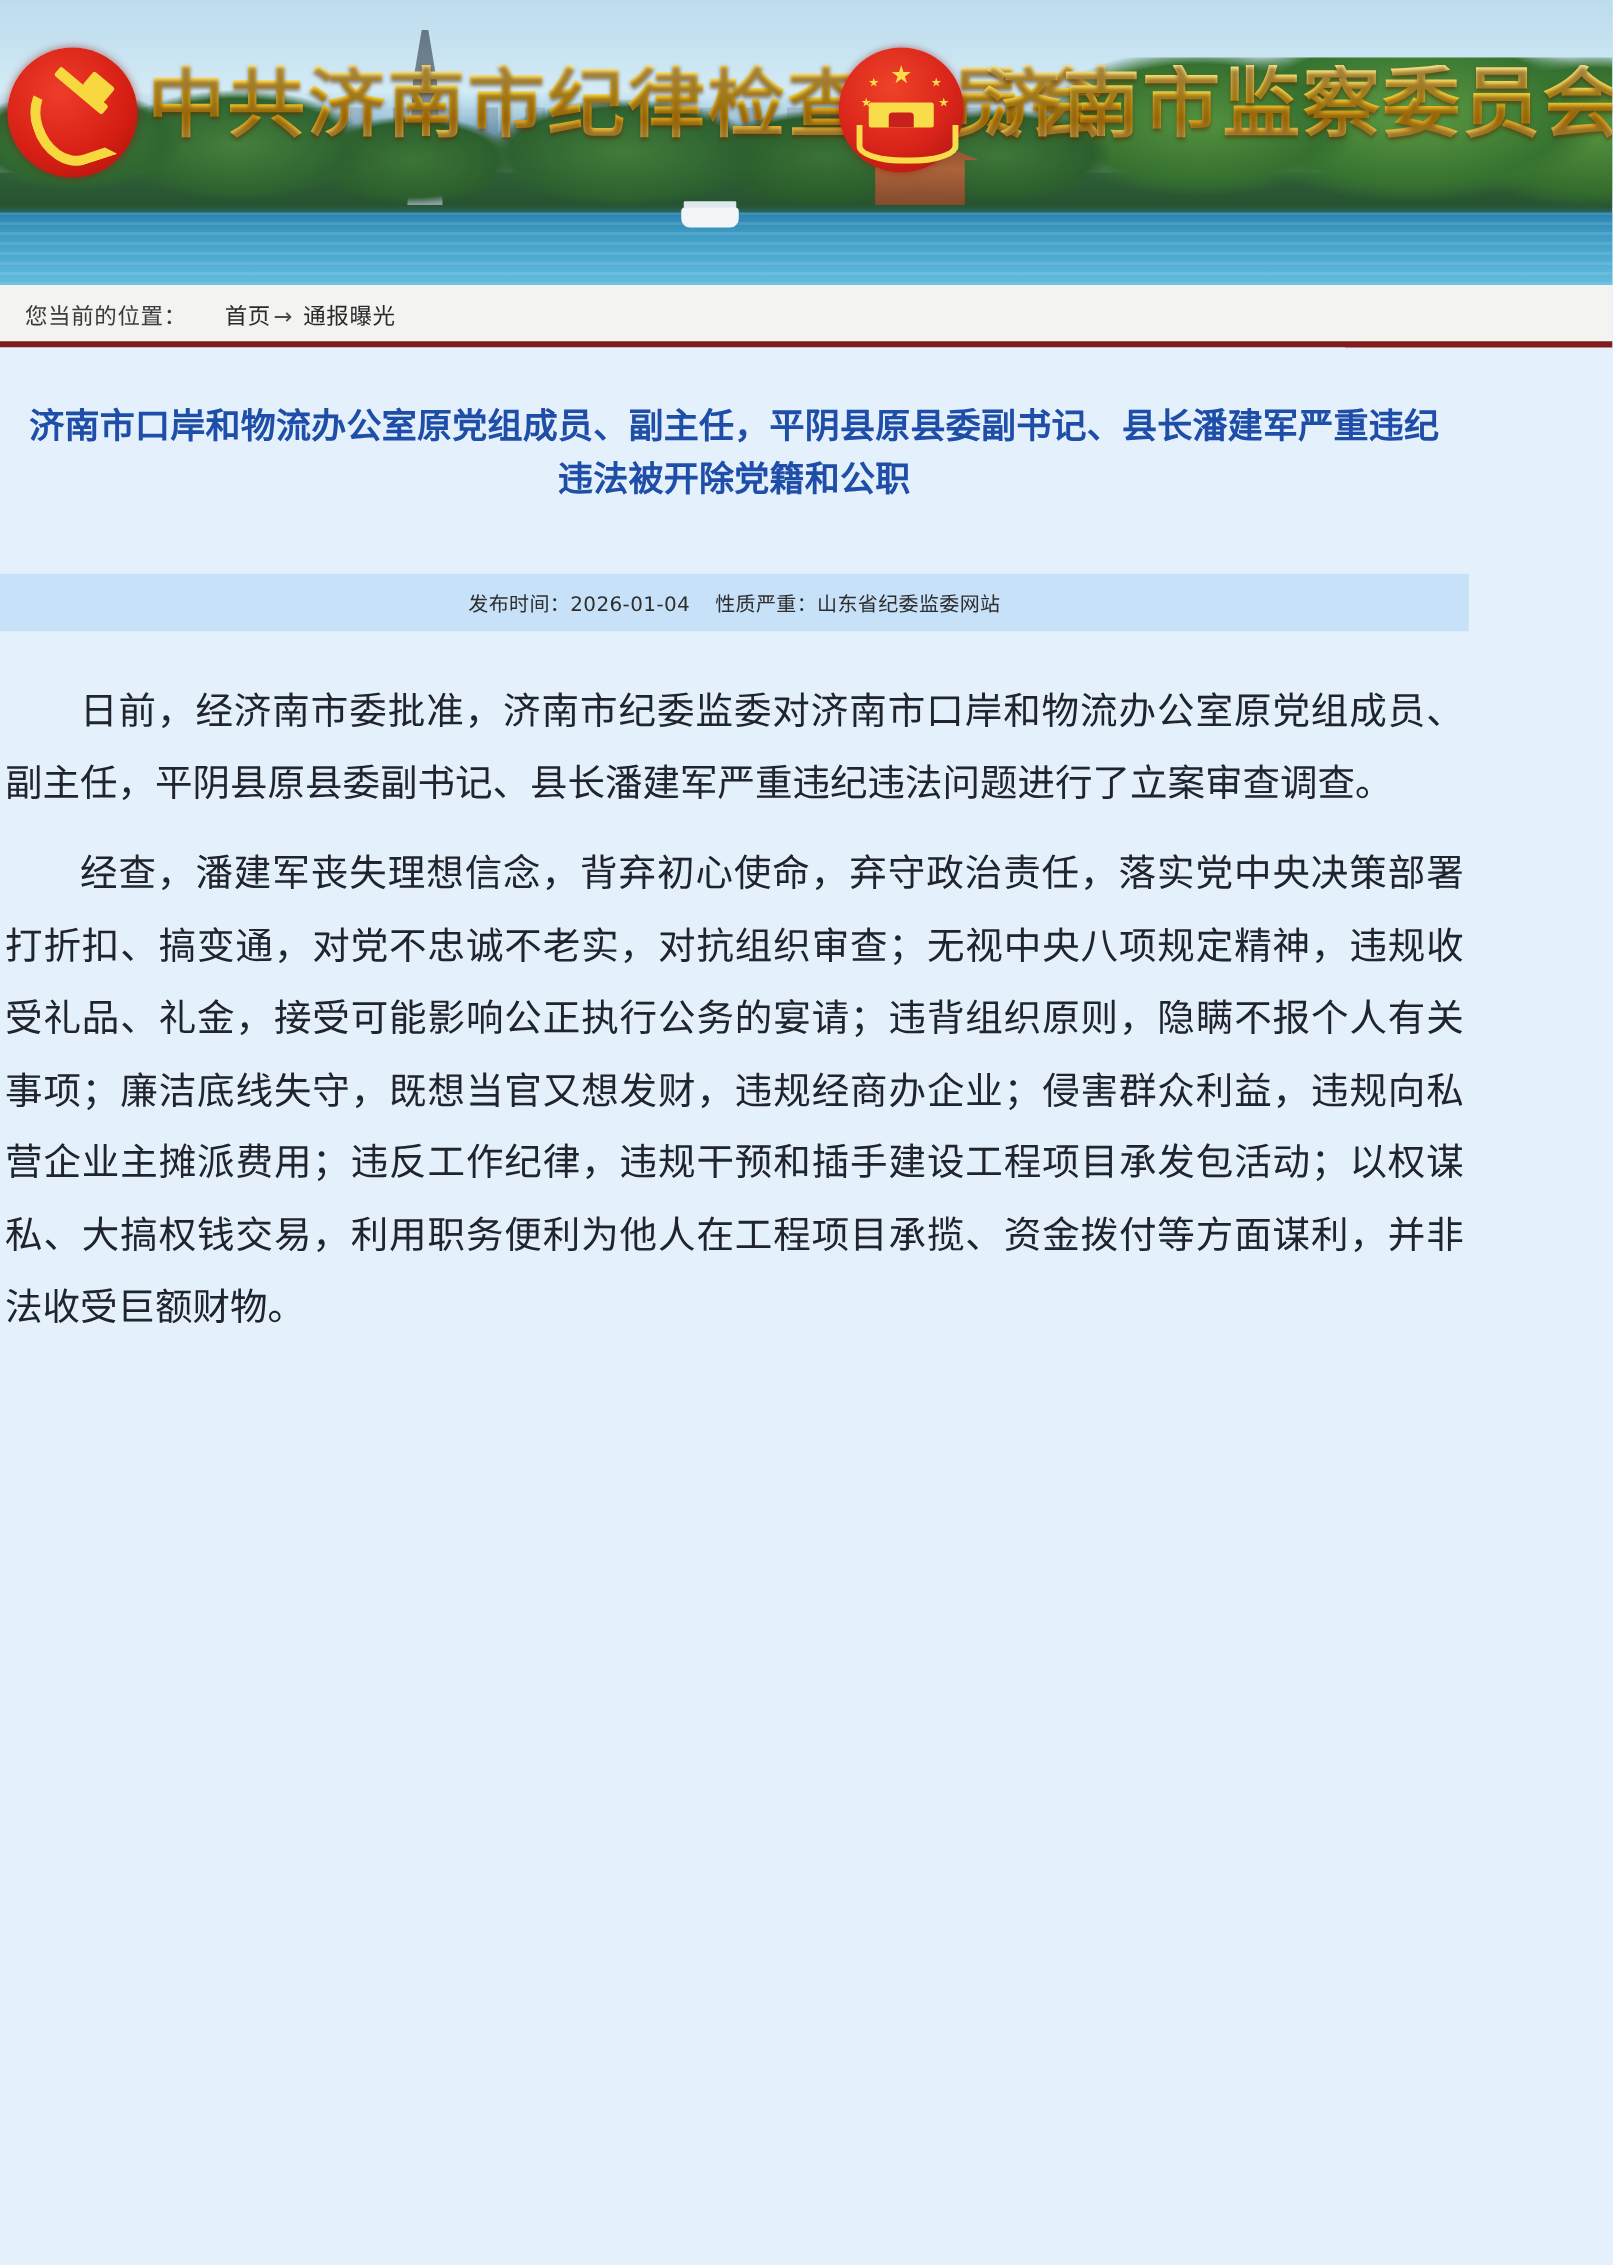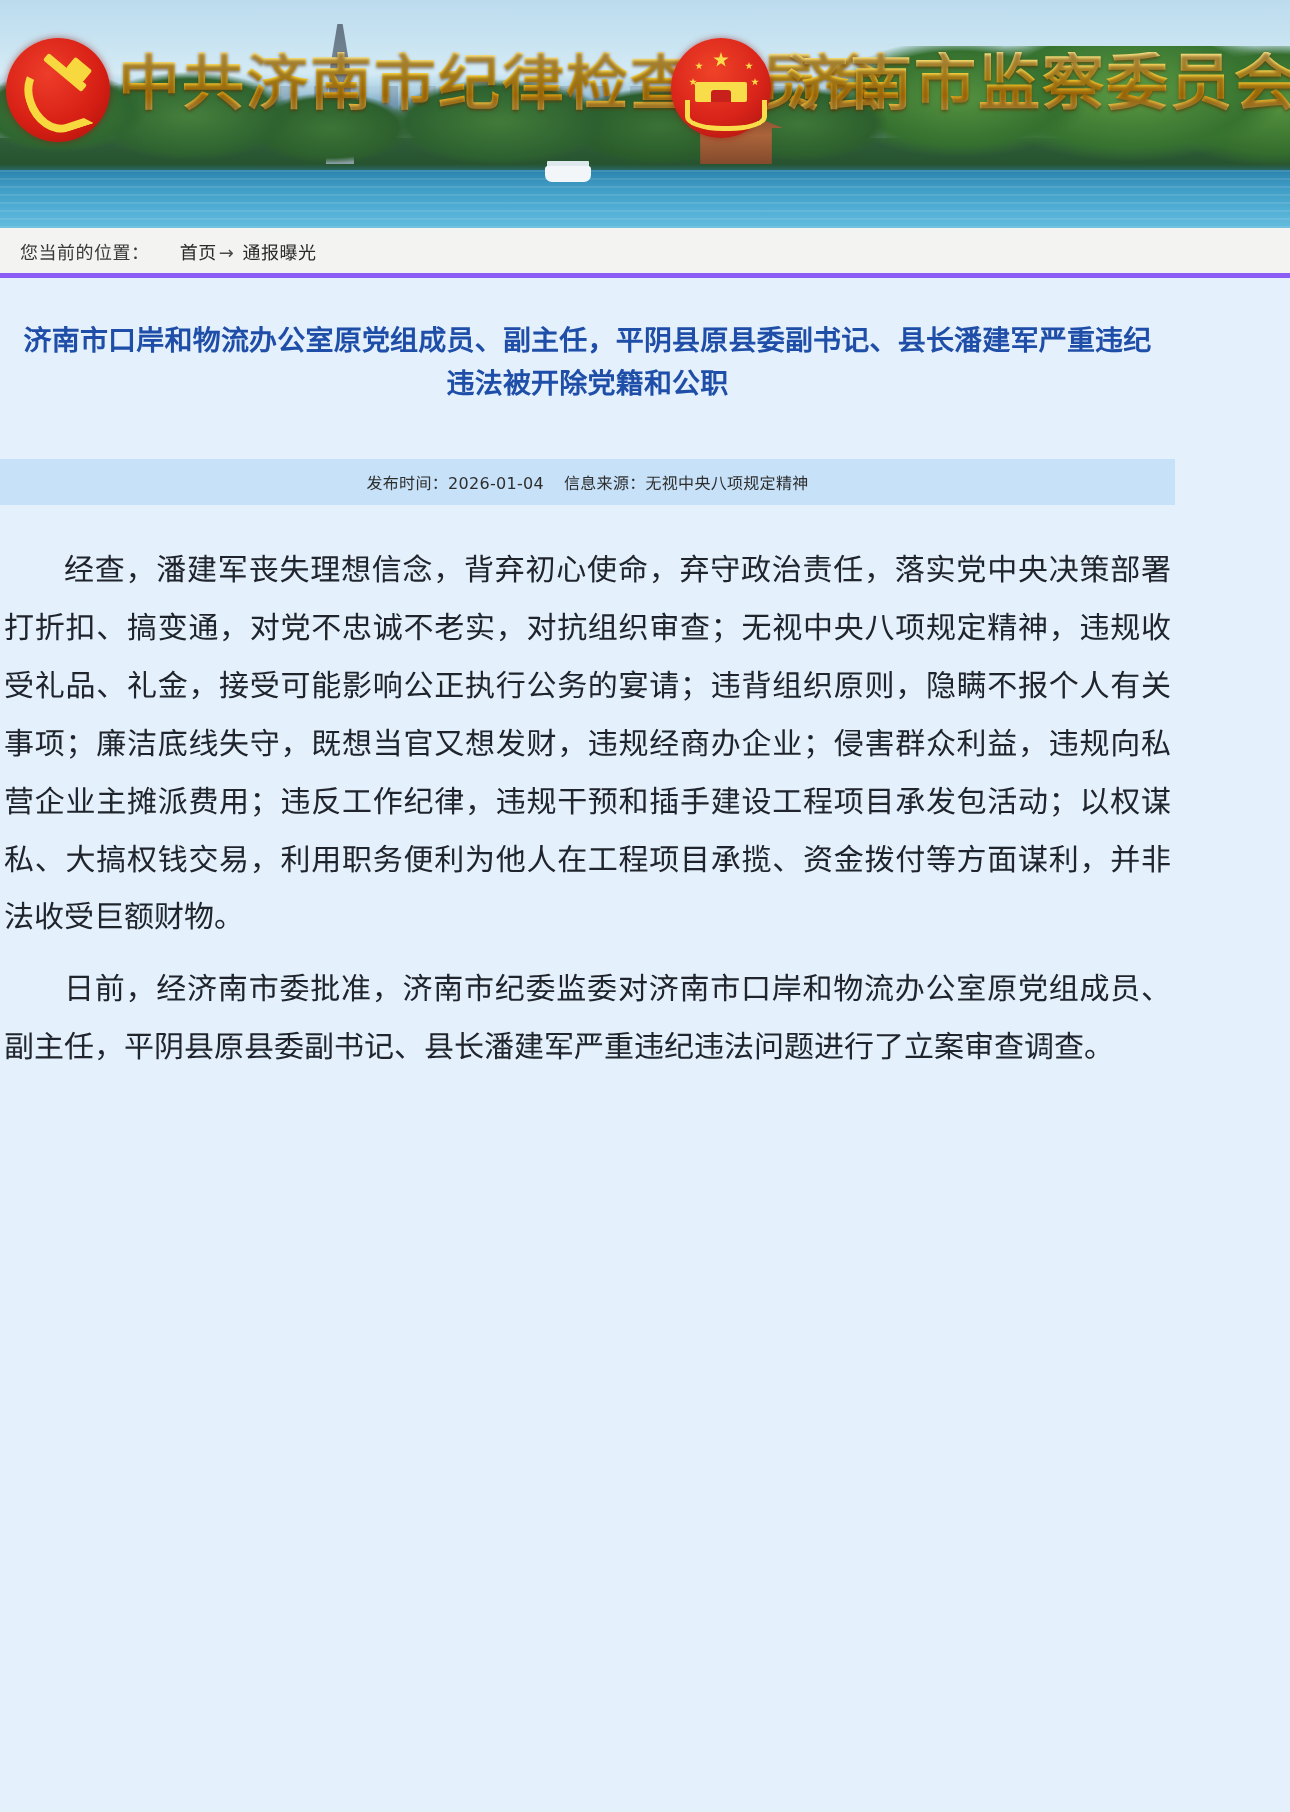--- a/index.html
+++ b/index.html
@@ -245,21 +245,21 @@
     -webkit-text-fill-color: transparent;
     text-shadow: 0 2px 3px rgba(90,48,0,.55);
     white-space: nowrap;
   }
 
   
   .breadcrumb-bar {
     width: 1290px;
     height: 50px;
     background: #f3f3f1;
-    border-bottom: 5px solid #8b5cf6;
+    border-bottom: 5px solid #7f1d1d;
     box-sizing: border-box;
     display: flex;
     align-items: center;
   }
   .breadcrumb {
     padding-left: 20px;
     font-size: 18px;
     color: #3b3b3b;
     letter-spacing: .5px;
     white-space: nowrap;
@@ -365,22 +365,22 @@
   </div>
 </div>
 
 <div class="article-wrap">
   <div class="article">
 
     <h1 class="article-title">济南市口岸和物流办公室原党组成员、副主任，平阴县原县委副书记、县长潘建军严重违纪违法被开除党籍和公职</h1>
 
     <div class="article-meta">
       <span class="meta-item">发布时间：2026-01-04</span>
-      <span class="meta-item">信息来源：无视中央八项规定精神</span>
+      <span class="meta-item">性质严重：山东省纪委监委网站</span>
     </div>
 
     <div class="article-body">
+      <p>日前，经济南市委批准，济南市纪委监委对济南市口岸和物流办公室原党组成员、副主任，平阴县原县委副书记、县长潘建军严重违纪违法问题进行了立案审查调查。</p>
       <p>经查，潘建军丧失理想信念，背弃初心使命，弃守政治责任，落实党中央决策部署打折扣、搞变通，对党不忠诚不老实，对抗组织审查；无视中央八项规定精神，违规收受礼品、礼金，接受可能影响公正执行公务的宴请；违背组织原则，隐瞒不报个人有关事项；廉洁底线失守，既想当官又想发财，违规经商办企业；侵害群众利益，违规向私营企业主摊派费用；违反工作纪律，违规干预和插手建设工程项目承发包活动；以权谋私、大搞权钱交易，利用职务便利为他人在工程项目承揽、资金拨付等方面谋利，并非法收受巨额财物。</p>
-      <p>日前，经济南市委批准，济南市纪委监委对济南市口岸和物流办公室原党组成员、副主任，平阴县原县委副书记、县长潘建军严重违纪违法问题进行了立案审查调查。</p>
     </div>
 
   </div>
 </div>
 
 </body></html>

